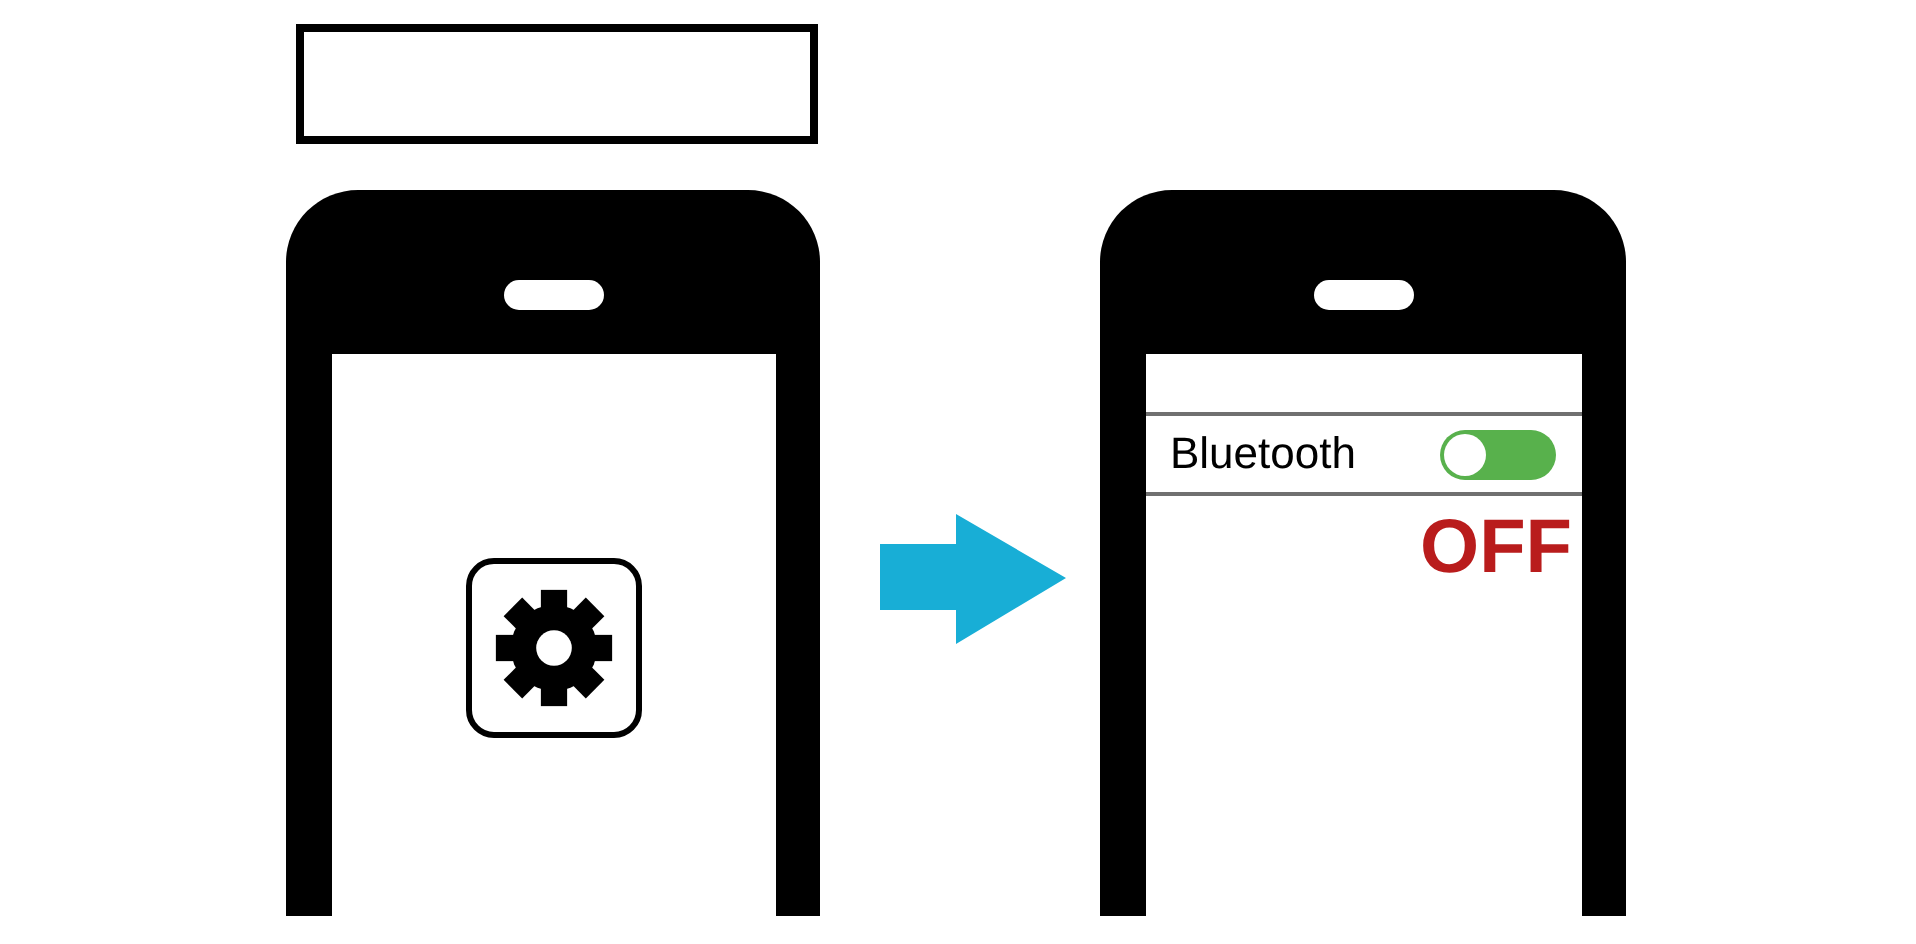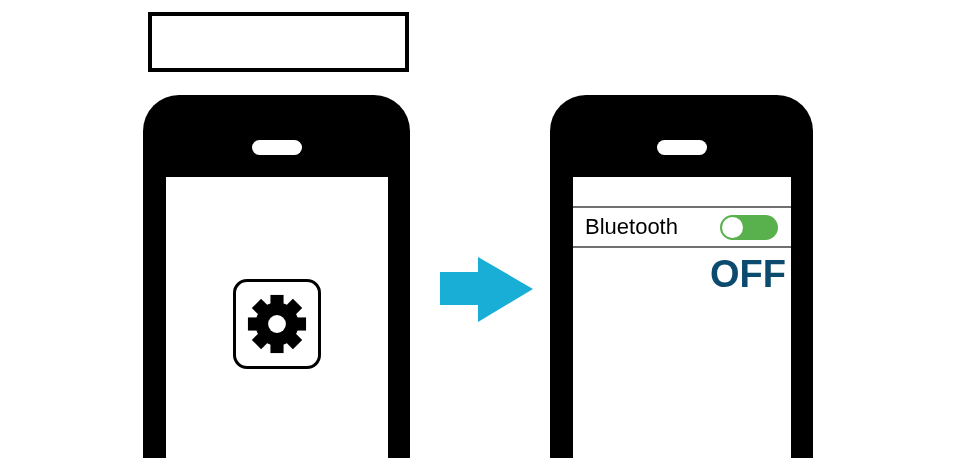--- a/index.html
+++ b/index.html
@@ -54,21 +54,21 @@
     height:38px; background:#fff;
     display:flex; align-items:center; justify-content:space-between;
     padding-left:12px; padding-right:13px;border-radius:12px;
   }
   .bt-label { font-size:22px; color:#000; white-space:nowrap; }
   .toggle { width:58px; height:25px; display:block; cursor:pointer; }
   .status-area {
     text-align:right; padding:7px 5px 0 0;
   }
   .status-off {
-    font-size:38px; font-weight:bold; color:#0c4a6e; line-height:1;
+    font-size:38px; font-weight:bold; color:#b91c1c; line-height:1;
     letter-spacing:0px;
   }
 </style>
 </head>
 <body>
 
 <div class="canvas">
 
   <div class="caption-box"></div>
 

